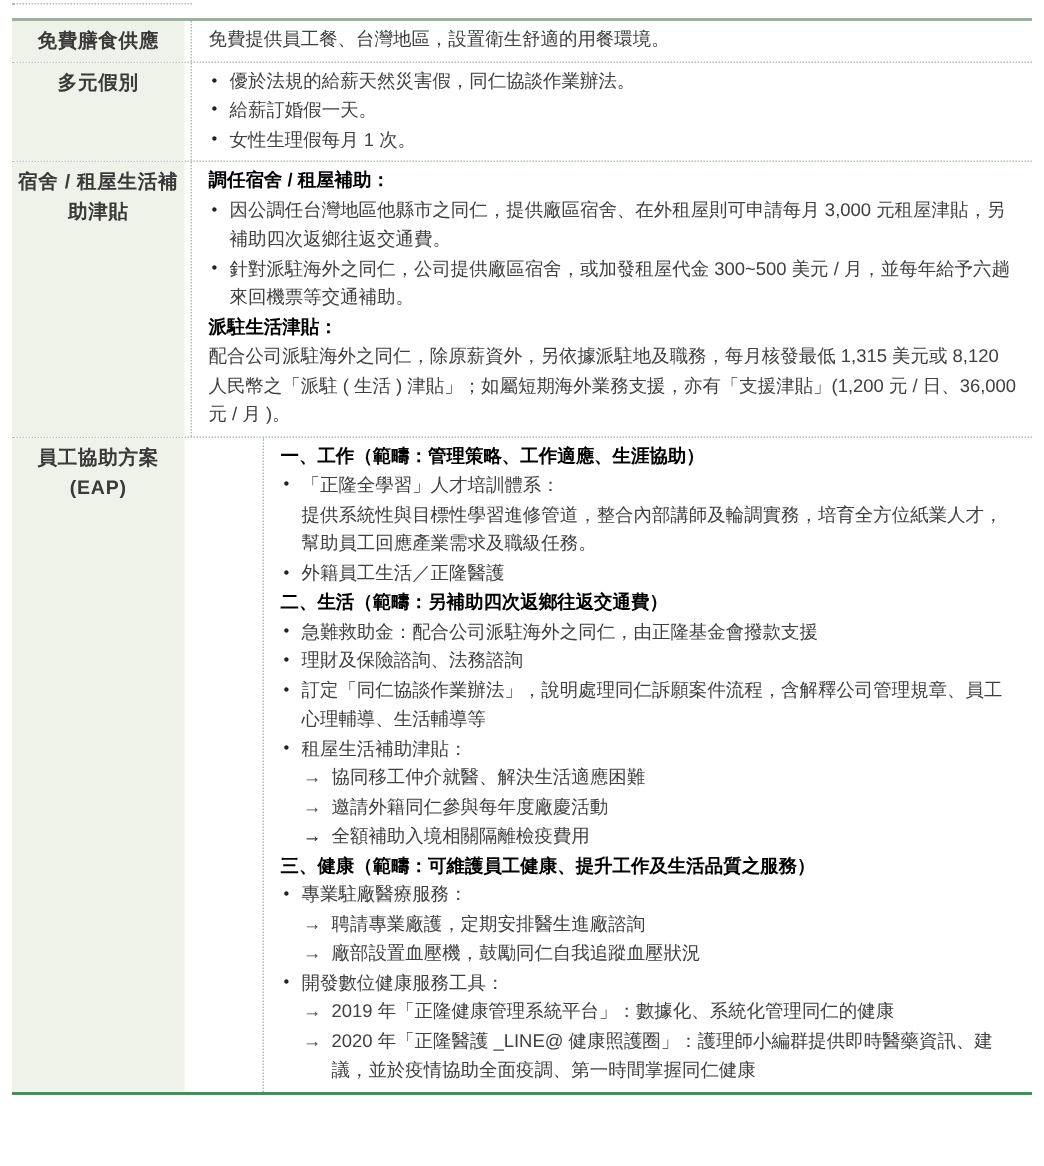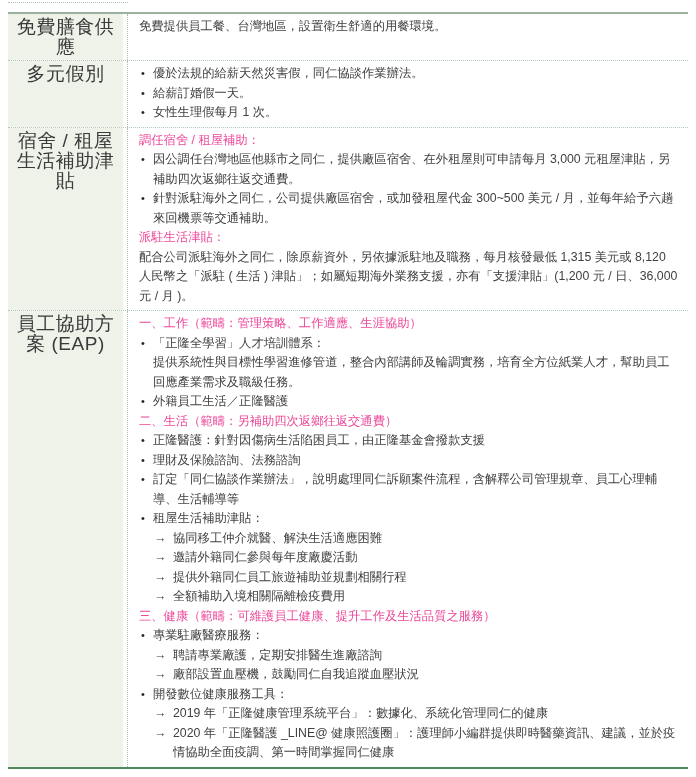--- a/index.html
+++ b/index.html
@@ -14,35 +14,35 @@
     position:absolute;top:2px;left:8px;width:120px;height:0;
     border-top:1px dotted #aec4b1;
   }
   .benefits-table{
     position:absolute;top:12px;left:8px;width:680px;
     border-top:2px solid #9ab29e;
     border-bottom:2px solid #4f8a5d;
     box-sizing:border-box;
   }
   .row{display:flex;border-bottom:1px dotted #b2c7b5;}
-  .row:last-child{border-bottom:none;}
+  .row:last-child{border-bottom:none;gap:48px;}
   .hdr{
     flex:0 0 115px;background:#eff2e9;margin-right:4px;
-    text-align:center;font-weight:normal;font-size:19px;line-height:20px;
+    text-align:center;font-weight:bold;font-size:13px;line-height:20px;
     color:#3a3a3a;padding:3px 2px 3px 2px;box-sizing:border-box;
     letter-spacing:0.5px;
   }
   .content{
     flex:1;border-left:1px dotted #a9c2ad;
     padding:3px 8px 4px 11px;
     font-size:12.3px;line-height:19.5px;color:#404040;
     box-sizing:border-box;
   }
   .blk{position:relative;}
-  .blk.bold, .blk.section{font-weight:normal;color:#ec4899;}
+  .blk.bold, .blk.section{font-weight:bold;color:#000000;}
   .blk.bullet{padding-left:14px;}
   .blk.bullet .marker{
     position:absolute;left:2px;top:0;font-size:11px;color:#222;
   }
   .blk.indent{padding-left:14px;}
   .blk.arrow{padding-left:34px;}
   .blk.arrow .marker{
     position:absolute;left:15px;top:0;color:#404040;
   }
   .footnote{
@@ -81,27 +81,27 @@
         </div>
       </div>
       <div class="row">
         <div class="hdr">員工協助方案 (EAP)</div>
         <div class="content">
           <div class="blk section"><span>一、工作（範疇：管理策略、工作適應、生涯協助）</span></div>
           <div class="blk bullet"><span class="marker">•</span><span>「正隆全學習」人才培訓體系：</span></div>
           <div class="blk indent"><span>提供系統性與目標性學習進修管道，整合內部講師及輪調實務，培育全方位紙業人才，幫助員工回應產業需求及職級任務。</span></div>
           <div class="blk bullet"><span class="marker">•</span><span>外籍員工生活／正隆醫護</span></div>
           <div class="blk section"><span>二、生活（範疇：另補助四次返鄉往返交通費）</span></div>
-          <div class="blk bullet"><span class="marker">•</span><span>正隆醫護：針對因傷病生活陷困員工，由正隆基金會撥款支援</span></div>
+          <div class="blk bullet"><span class="marker">•</span><span>急難救助金：配合公司派駐海外之同仁，由正隆基金會撥款支援</span></div>
           <div class="blk bullet"><span class="marker">•</span><span>理財及保險諮詢、法務諮詢</span></div>
           <div class="blk bullet"><span class="marker">•</span><span>訂定「同仁協談作業辦法」，說明處理同仁訴願案件流程，含解釋公司管理規章、員工心理輔導、生活輔導等</span></div>
           <div class="blk bullet"><span class="marker">•</span><span>租屋生活補助津貼：</span></div>
           <div class="blk arrow"><span class="marker">→</span><span>協同移工仲介就醫、解決生活適應困難</span></div>
           <div class="blk arrow"><span class="marker">→</span><span>邀請外籍同仁參與每年度廠慶活動</span></div>
-          <div class="blk arrow"><span class="marker">→</span><span>提供外籍同仁員工旅遊補助並規劃相關行程</span></div>
+          <div class="blk arrow"><span class="marker">→</span></div>
           <div class="blk arrow"><span class="marker">→</span><span>全額補助入境相關隔離檢疫費用</span></div>
           <div class="blk section"><span>三、健康（範疇：可維護員工健康、提升工作及生活品質之服務）</span></div>
           <div class="blk bullet"><span class="marker">•</span><span>專業駐廠醫療服務：</span></div>
           <div class="blk arrow"><span class="marker">→</span><span>聘請專業廠護，定期安排醫生進廠諮詢</span></div>
           <div class="blk arrow"><span class="marker">→</span><span>廠部設置血壓機，鼓勵同仁自我追蹤血壓狀況</span></div>
           <div class="blk bullet"><span class="marker">•</span><span>開發數位健康服務工具：</span></div>
           <div class="blk arrow"><span class="marker">→</span><span>2019 年「正隆健康管理系統平台」：數據化、系統化管理同仁的健康</span></div>
           <div class="blk arrow"><span class="marker">→</span><span>2020 年「正隆醫護 _LINE@ 健康照護圈」：護理師小編群提供即時醫藥資訊、建議，並於疫情協助全面疫調、第一時間掌握同仁健康</span></div>
         </div>
       </div>

